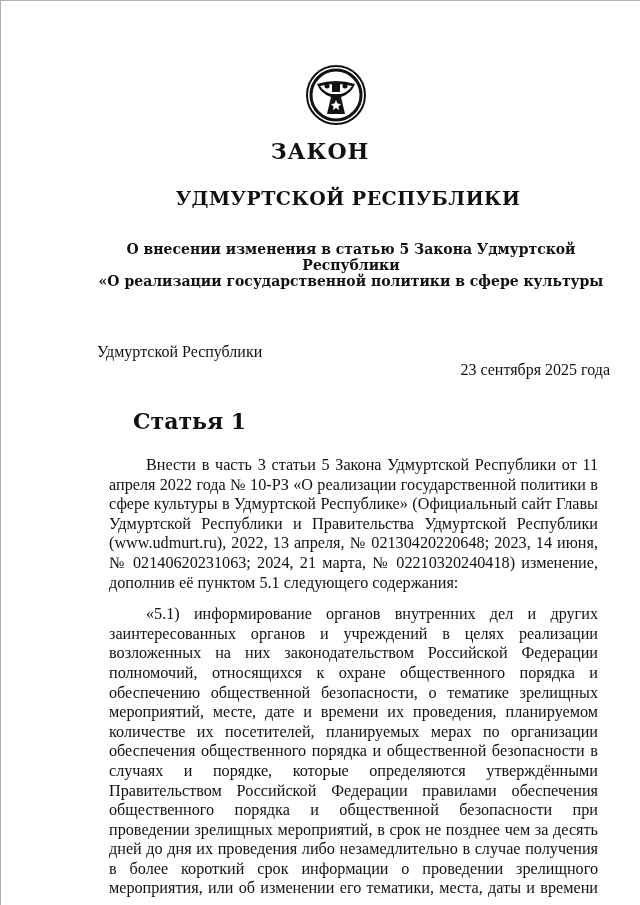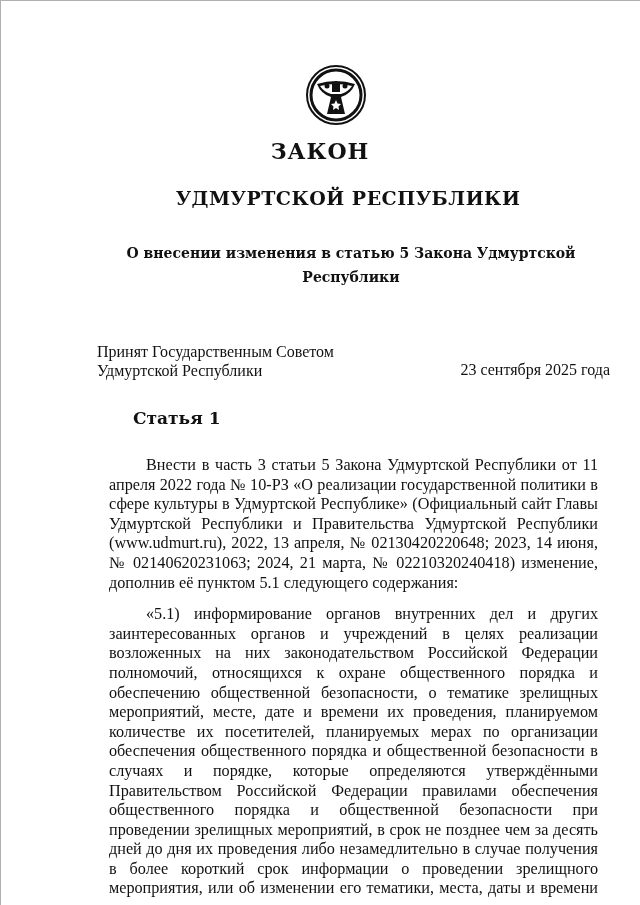--- a/index.html
+++ b/index.html
@@ -13,30 +13,30 @@
   .title {
     position:absolute; top:138px; left:0; width:100%; text-align:center;
     font-family: "DejaVu Serif", "Liberation Serif", serif; font-weight:bold; font-size:22px; letter-spacing:1px;
   }
   .subtitle {
     position:absolute; top:187px; left:96px; width:504px; text-align:center;
     font-family: "DejaVu Serif", "Liberation Serif", serif; font-weight:bold; font-size:19px; letter-spacing:0.5px;
   }
   .law-name {
     position:absolute; top:241px; left:96px; width:510px; text-align:center;
-    font-family: "DejaVu Serif", "Liberation Serif", serif; font-weight:bold; font-size:14px; line-height:24px;
+    font-family: "DejaVu Serif", "Liberation Serif", serif; font-weight:bold; font-size:14px; line-height:16px;
   }
   .adopted {
     position:absolute; top:342px; left:97px; font-size:16px; line-height:19px;
   }
   .date {
     position:absolute; top:360px; right:30px; font-size:16px; line-height:19px;
   }
   .article-heading {
-    position:absolute; top:408px; left:133px; font-weight:bold; font-size:17px;
+    position:absolute; top:408px; left:133px; font-weight:bold; font-size:22px;
     font-family: "DejaVu Serif", "Liberation Serif", serif;
   }
   .body-text {
     position:absolute; top:444px; left:97px; width:513px;
     font-size:16.2px; line-height:19.6px; text-align:justify;
   }
   .body-text p { margin:12px; text-indent:37px; }
 </style>
 </head>
 <body>
@@ -54,24 +54,24 @@
   <circle cx="40" cy="22" r="2.5" fill="#111"></circle>
   <rect x="27" y="18" width="8" height="10" fill="#111"></rect>
   <path d="M31 36 L32.5 39.5 L36 40 L33.5 42.5 L34 46 L31 44 L28 46 L28.5 42.5 L26 40 L29.5 39.5 Z" fill="#fff"></path>
 </svg>
 
 <div class="title">ЗАКОН</div>
 <div class="subtitle">УДМУРТСКОЙ РЕСПУБЛИКИ</div>
 
 <div class="law-name">
   <div>О внесении изменения в статью 5 Закона Удмуртской Республики</div>
+  <div>«О реализации государственной политики в сфере культуры</div>
 </div>
 
 <div class="adopted">
-  <div>Принят Государственным Советом</div>
   <div>Удмуртской Республики</div>
 </div>
 <div class="date">23 сентября 2025 года</div>
 
 <div class="article-heading">Статья 1</div>
 
 <div class="body-text">
   <p>Внести в часть 3 статьи 5 Закона Удмуртской Республики от 11 апреля 2022 года № 10-РЗ «О реализации государственной политики в сфере культуры в Удмуртской Республике» (Официальный сайт Главы Удмуртской Республики и Правительства Удмуртской Республики (www.udmurt.ru), 2022, 13 апреля, № 02130420220648; 2023, 14 июня, № 02140620231063; 2024, 21 марта, № 02210320240418) изменение, дополнив её пунктом 5.1 следующего содержания:</p>
   <p>«5.1) информирование органов внутренних дел и других заинтересованных органов и учреждений в целях реализации возложенных на них законодательством Российской Федерации полномочий, относящихся к охране общественного порядка и обеспечению общественной безопасности, о тематике зрелищных мероприятий, месте, дате и времени их проведения, планируемом количестве их посетителей, планируемых мерах по организации обеспечения общественного порядка и общественной безопасности в случаях и порядке, которые определяются утверждёнными Правительством Российской Федерации правилами обеспечения общественного порядка и общественной безопасности при проведении зрелищных мероприятий, в срок не позднее чем за десять дней до дня их проведения либо незамедлительно в случае получения в более короткий срок информации о проведении зрелищного мероприятия, или об изменении его тематики, места, даты и времени его проведения, или о его отмене;».</p>
 </div>

